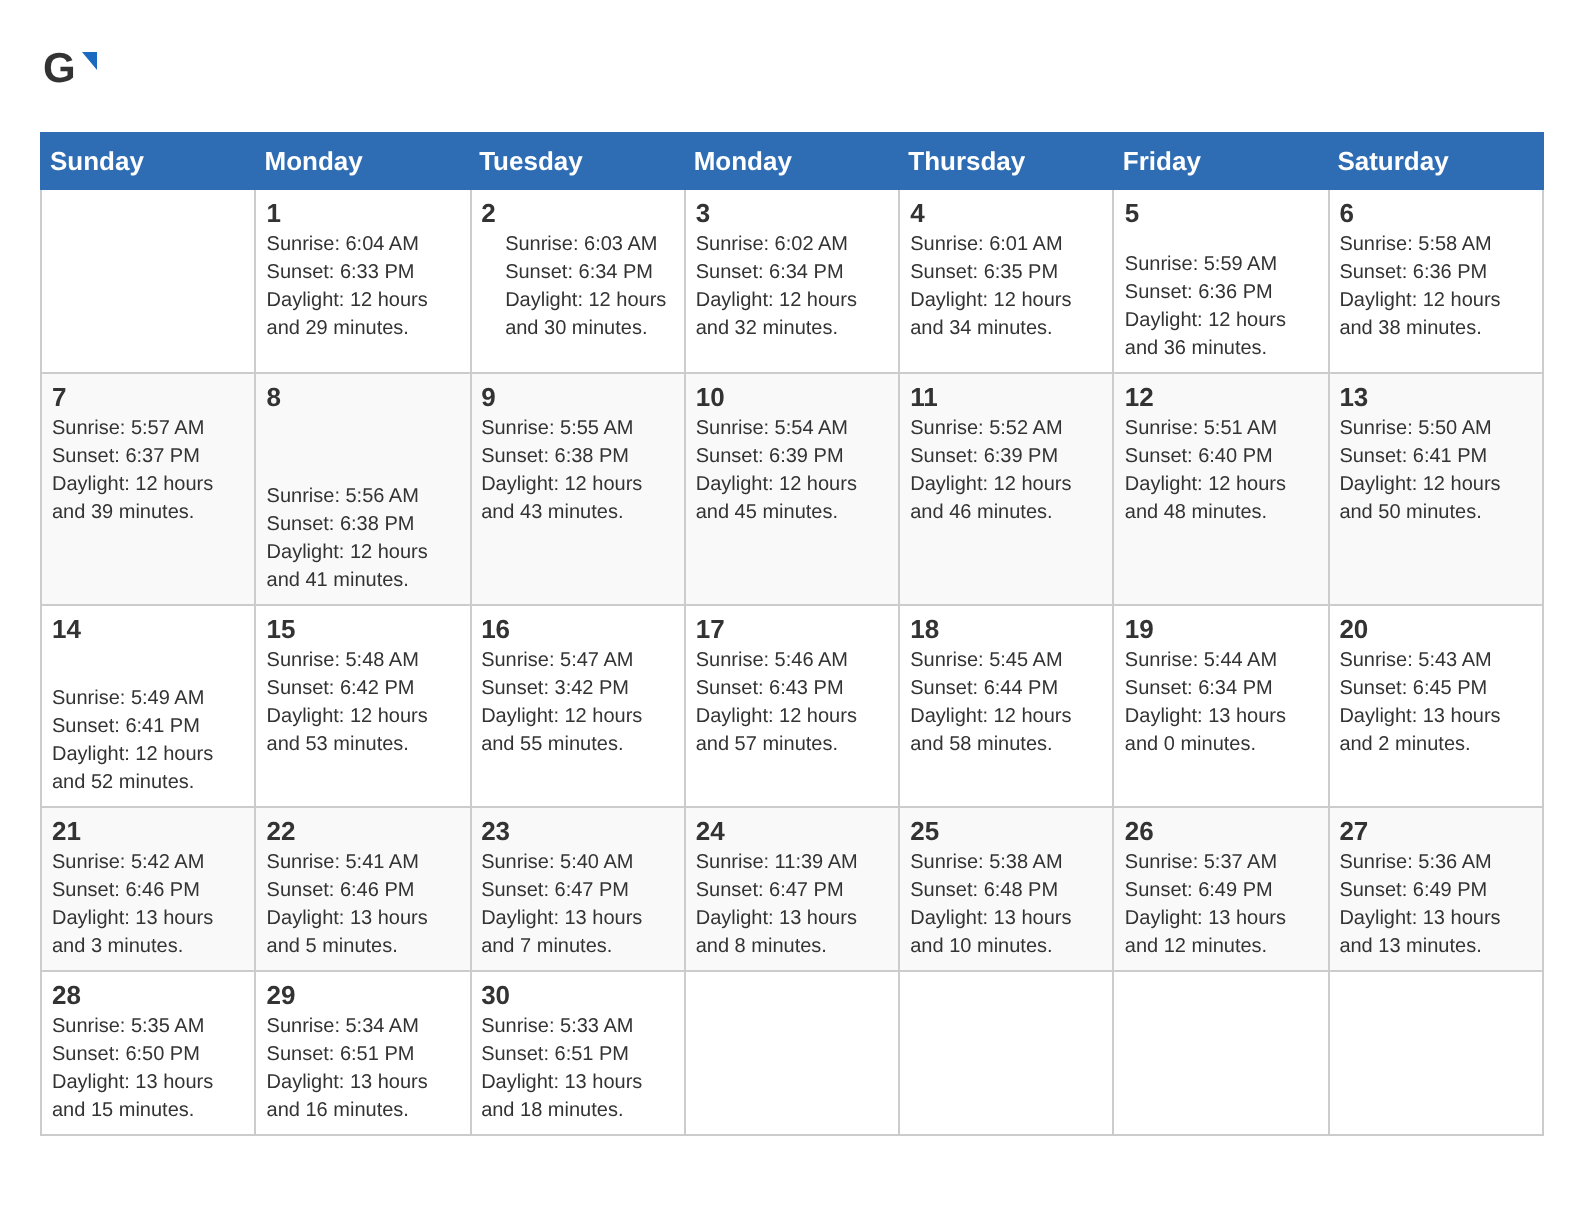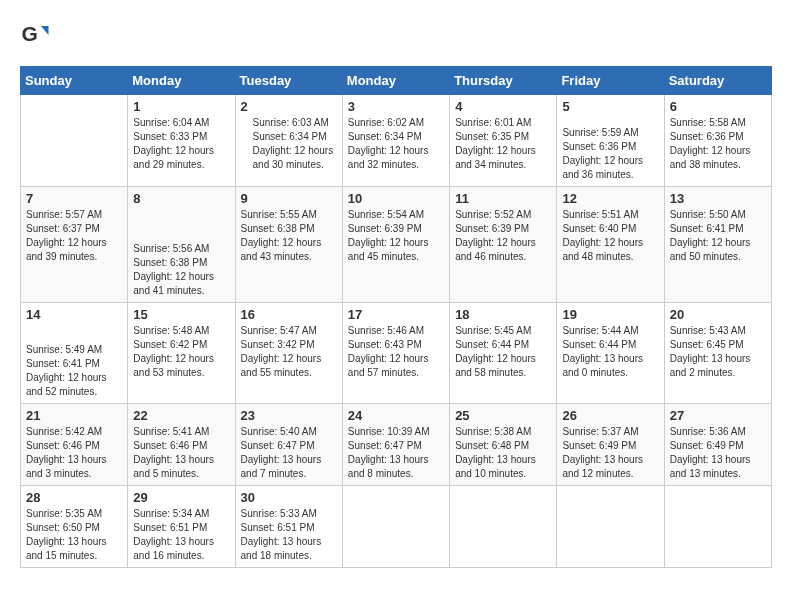--- a/index.html
+++ b/index.html
@@ -239,21 +239,21 @@
         <td>
           <span class="day-number">18</span>
           <div class="cell-info" style="white-space: pre-line;">Sunrise: 5:45 AM
 Sunset: 6:44 PM
 Daylight: 12 hours
 and 58 minutes.</div>
         </td>
         <td>
           <span class="day-number">19</span>
           <div class="cell-info" style="white-space: pre-line;">Sunrise: 5:44 AM
-Sunset: 6:44 PM
+Sunset: 6:34 PM
 Daylight: 13 hours
 and 0 minutes.</div>
         </td>
         <td>
           <span class="day-number">20</span>
           <div class="cell-info" style="white-space: pre-line;">Sunrise: 5:43 AM
 Sunset: 6:45 PM
 Daylight: 13 hours
 and 2 minutes.</div>
         </td>
@@ -275,21 +275,21 @@
         </td>
         <td>
           <span class="day-number">23</span>
           <div class="cell-info" style="white-space: pre-line;">Sunrise: 5:40 AM
 Sunset: 6:47 PM
 Daylight: 13 hours
 and 7 minutes.</div>
         </td>
         <td>
           <span class="day-number">24</span>
-          <div class="cell-info" style="white-space: pre-line;">Sunrise: 10:39 AM
+          <div class="cell-info" style="white-space: pre-line;">Sunrise: 11:39 AM
 Sunset: 6:47 PM
 Daylight: 13 hours
 and 8 minutes.</div>
         </td>
         <td>
           <span class="day-number">25</span>
           <div class="cell-info" style="white-space: pre-line;">Sunrise: 5:38 AM
 Sunset: 6:48 PM
 Daylight: 13 hours
 and 10 minutes.</div>

